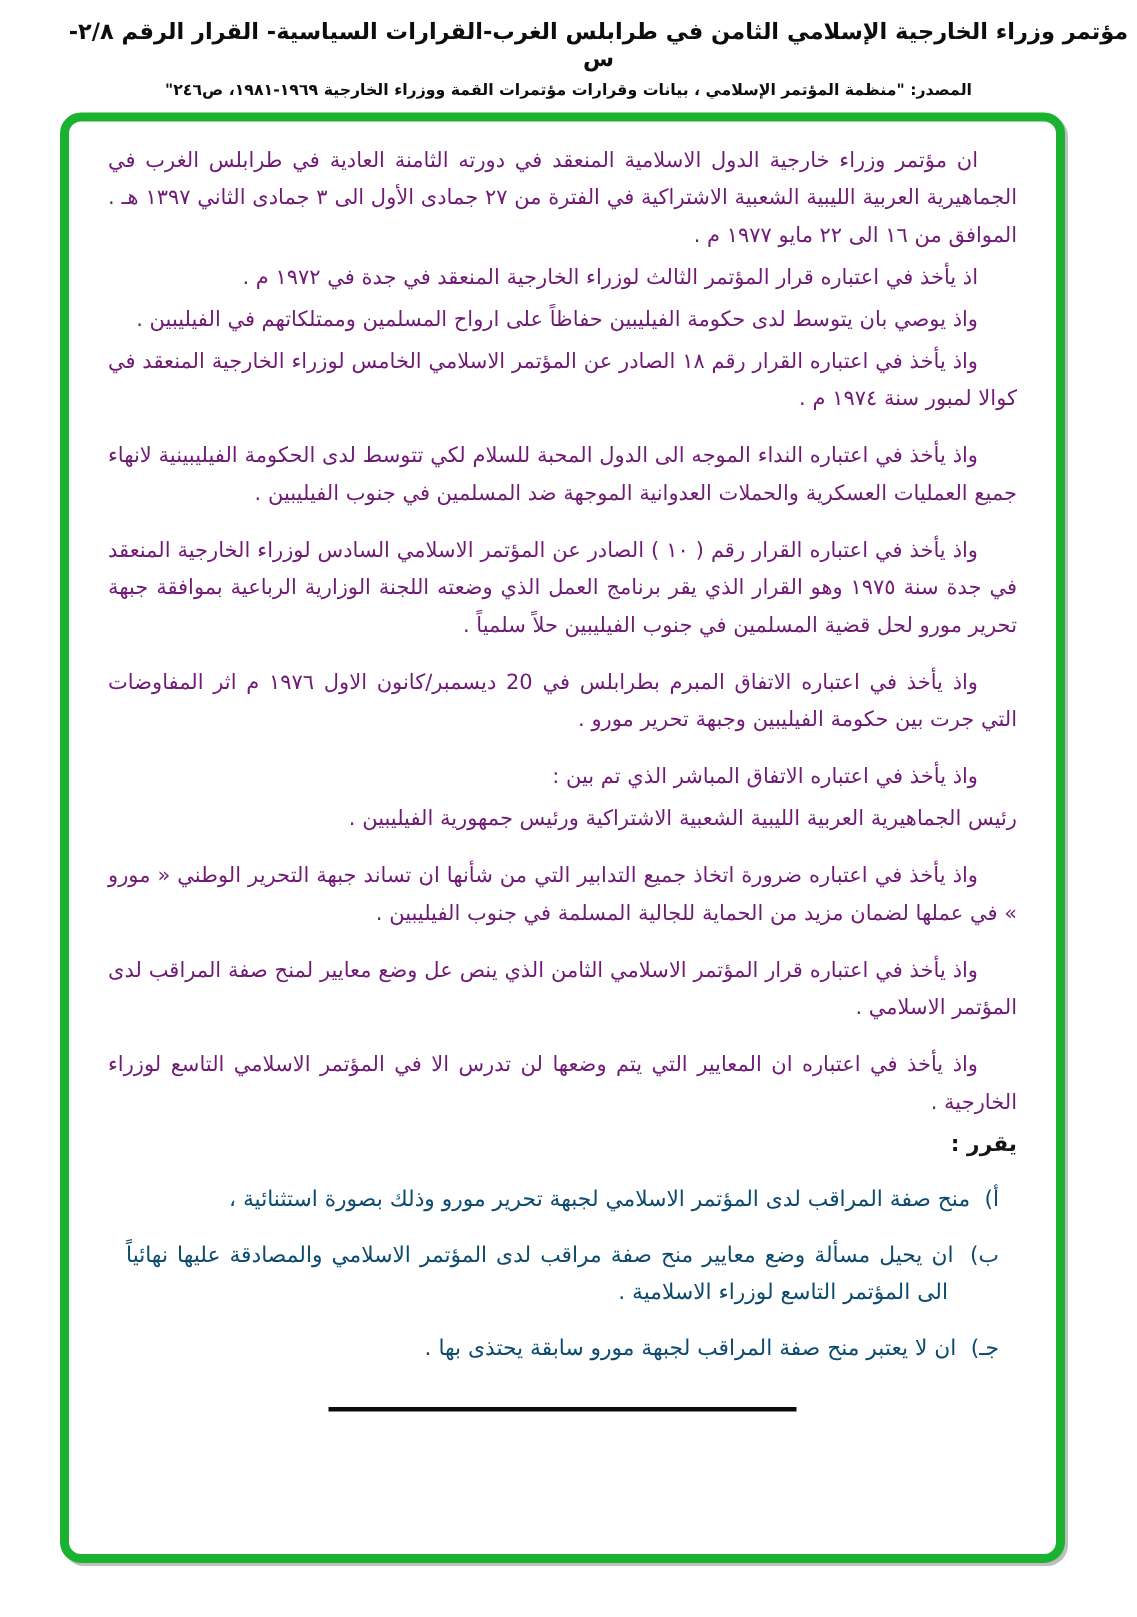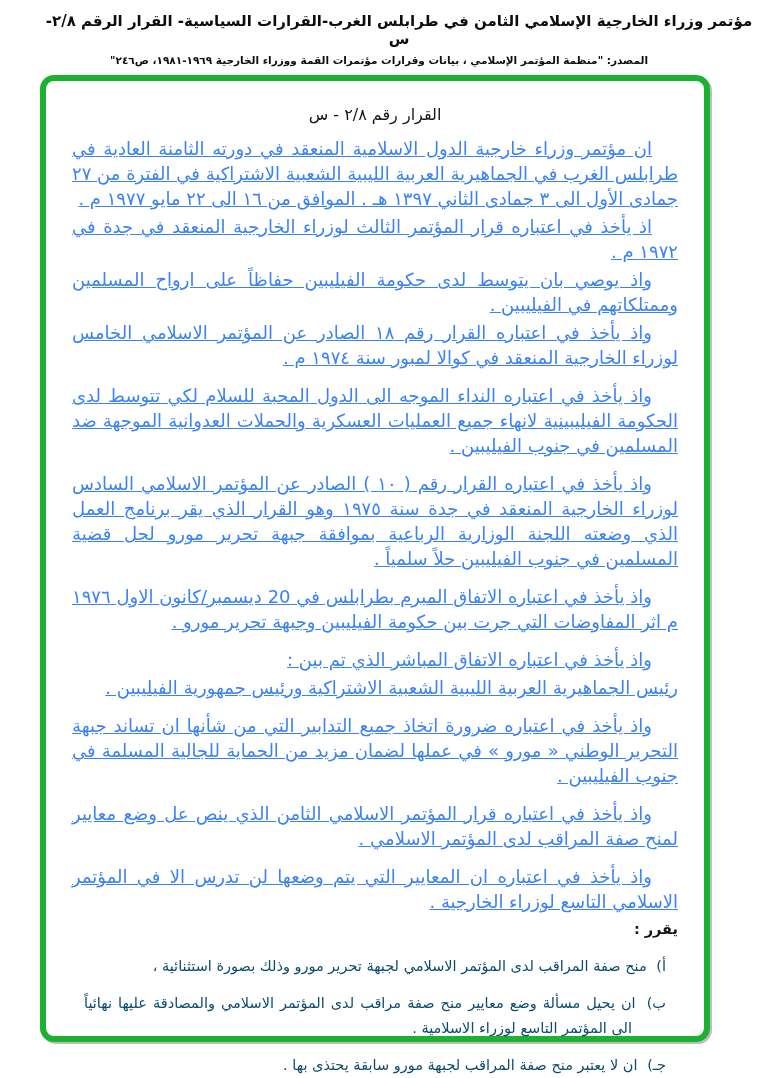--- a/index.html
+++ b/index.html
@@ -46,25 +46,24 @@
     color:#151515;
   }
   .doc-subtitle{
     text-align:center;
     font-size:16px;font-weight:bold;
     margin:0 0 16px 0;
     color:#101010;
   }
   .para{
     margin:0 0 3px 0;
-    font-size:18px;
+    font-size:14px;
     line-height:25px;
     text-align:justify;
-    color:#3b82f6;
-    text-decoration:underline;
+    color:#701a75;
   }
   .indent{text-indent:26px;}
   .gap{margin-bottom:13px;}
   .decides{
     font-weight:bold;
     margin:0 0 10px 0;
     font-size:14.5px;line-height:25px;
   }
   .decision{
     margin:12px;
@@ -84,21 +83,20 @@
 
 <div class="page">
 
   <div class="hdr">
     <div class="hdr-line1">مؤتمر وزراء الخارجية الإسلامي الثامن في طرابلس الغرب-القرارات السياسية- القرار الرقم ٢/٨- س</div>
     <div class="hdr-line2">المصدر: "منظمة المؤتمر الإسلامي ، بيانات وقرارات مؤتمرات القمة ووزراء الخارجية ١٩٦٩-١٩٨١، ص٢٤٦"</div>
   </div>
 
   <div class="doc-box">
 
-    <div class="doc-title">القرار رقم ٢/٨ - س</div>
 
     <p class="para indent">ان مؤتمر وزراء خارجية الدول الاسلامية المنعقد في دورته الثامنة العادية في طرابلس الغرب في الجماهيرية العربية الليبية الشعبية الاشتراكية في الفترة من ٢٧ جمادى الأول الى ٣ جمادى الثاني ١٣٩٧ هـ . الموافق من ١٦ الى ٢٢ مايو ١٩٧٧ م .</p>
     <p class="para indent">اذ يأخذ في اعتباره قرار المؤتمر الثالث لوزراء الخارجية المنعقد في جدة في ١٩٧٢ م .</p>
     <p class="para indent">واذ يوصي بان يتوسط لدى حكومة الفيليبين حفاظاً على ارواح المسلمين وممتلكاتهم في الفيليبين .</p>
     <p class="para indent gap">واذ يأخذ في اعتباره القرار رقم ١٨ الصادر عن المؤتمر الاسلامي الخامس لوزراء الخارجية المنعقد في كوالا لمبور سنة ١٩٧٤ م .</p>
     <p class="para indent gap">واذ يأخذ في اعتباره النداء الموجه الى الدول المحبة للسلام لكي تتوسط لدى الحكومة الفيليبينية لانهاء جميع العمليات العسكرية والحملات العدوانية الموجهة ضد المسلمين في جنوب الفيليبين .</p>
     <p class="para indent gap">واذ يأخذ في اعتباره القرار رقم ( ١٠ ) الصادر عن المؤتمر الاسلامي السادس لوزراء الخارجية المنعقد في جدة سنة ١٩٧٥ وهو القرار الذي يقر برنامج العمل الذي وضعته اللجنة الوزارية الرباعية بموافقة جبهة تحرير مورو لحل قضية المسلمين في جنوب الفيليبين حلاً سلمياً .</p>
     <p class="para indent gap">واذ يأخذ في اعتباره الاتفاق المبرم بطرابلس في 20 ديسمبر/كانون الاول ١٩٧٦ م اثر المفاوضات التي جرت بين حكومة الفيليبين وجبهة تحرير مورو .</p>
     <p class="para indent">واذ يأخذ في اعتباره الاتفاق المباشر الذي تم بين :</p>
     <p class="para gap">رئيس الجماهيرية العربية الليبية الشعبية الاشتراكية ورئيس جمهورية الفيليبين .</p>

